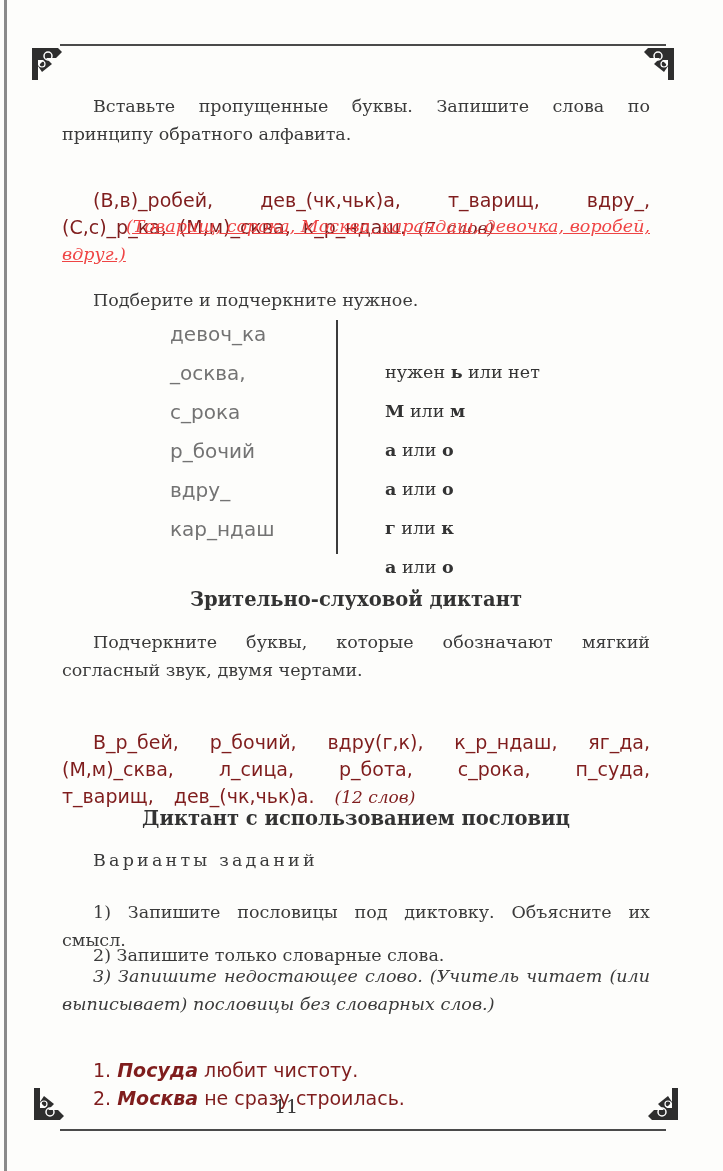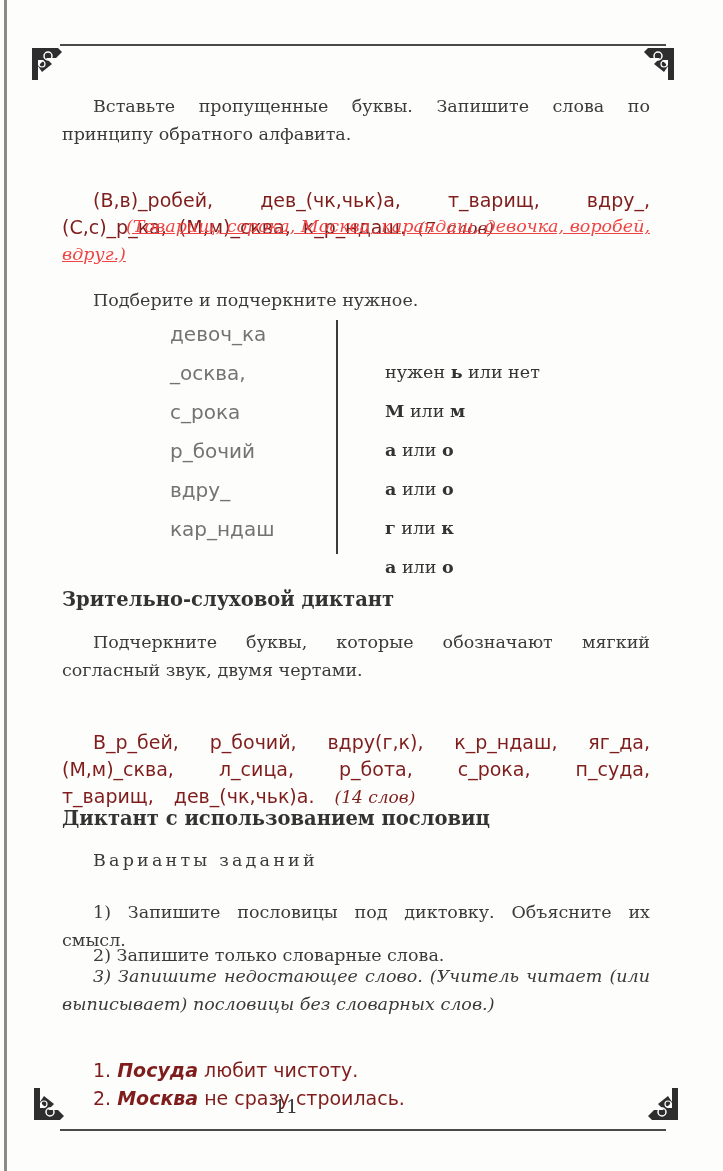--- a/index.html
+++ b/index.html
@@ -11,21 +11,21 @@
   .rule { position: absolute; height: 2px; background: #4a4a4a; }
   .orn { position: absolute; width: 36px; height: 40px; }
   .serif { font-family: "DejaVu Serif", "Liberation Serif", serif; }
   .sans { font-family: "DejaVu Sans", "Liberation Sans", sans-serif; }
   .para { position: absolute; left: 62px; width: 588px; font-size: 17.5px; line-height: 28px; }
   .indent { text-indent: 31px; }
   .justify { text-align: justify; text-align-last: left; }
   .ex { font-size: 19px; line-height: 27px; color: #7f1d1d; margin-top: 36px; }
   .exw { word-spacing: 6px; }
   .it { font-style: italic; text-align: right; }
-  .heading { position: absolute; left: 62px; width: 588px; text-align: left; font-weight: bold; font-size: 19.5px; color: #333; }
+  .heading { position: absolute; left: 62px; width: 588px; text-align: center; font-weight: bold; font-size: 19.5px; color: #333; }
   .tbl { position: absolute; left: 170px; top: 322px; }
   .tbl .row { position: absolute; left: 0; height: 39px; white-space: nowrap; }
   .tbl .w { position: absolute; left: 0; font-size: 20px; color: #737373; }
   .tbl .c { position: absolute; left: 215px; font-size: 17.5px; font-family: "DejaVu Serif", "Liberation Serif", serif; color: #333; top: 4px; margin-top: 36px; }
   .vline { position: absolute; left: 336px; top: 320px; width: 2px; height: 234px; background: #3c3c3c; }
   .spaced { letter-spacing: 3.2px; }
   .page-num { position: absolute; top: 1095px; left: 0; width: 572px; text-align: center; font-size: 19px; }
 </style>
 </head>
 <body>
@@ -79,21 +79,21 @@
   <div class="row" style="top:195px;">
     <span class="w">кар_ндаш</span>
     <span class="c"><b>а</b><span> или </span><b>о</b></span>
   </div>
 </div>
 
 <div class="heading serif" style="top:588px;">Зрительно-слуховой диктант</div>
 <div class="para serif indent justify" style="top:628px;">Подчеркните буквы, которые обозначают мягкий согласный звук, двумя чертами.</div>
 <div class="para sans ex indent justify" style="top:693px; word-spacing:14px;">
   <span>В_р_бей, р_бочий, вдру(г,к), к_р_ндаш, яг_да, (М,м)_сква, л_сица, р_бота, с_рока, п_суда, т_варищ, дев_(чк,чьк)а.</span>
-  <span class="serif it" style="font-size:17px; word-spacing:0;">(14 слов)</span>
+  <span class="serif it" style="font-size:17px; word-spacing:0;">(12 слов)</span>
 </div>
 
 <div class="heading serif" style="top:807px;">Диктант с использованием пословиц</div>
 <div class="para serif indent spaced" style="top:846px;">Варианты заданий</div>
 <div class="para serif indent justify" style="top:898px;">1) Запишите пословицы под диктовку. Объясните их смысл.</div>
 <div class="para serif indent justify" style="top:934px;margin-top:7px;">2) Запишите только словарные слова.</div>
 <div class="para serif indent justify" style="top:962px;font-style:italic;">3) Запишите недостающее слово. (Учитель читает (или выписывает) пословицы без словарных слов.)</div>
 <div class="para sans ex indent" style="top:1021px;">
   <span>1.</span> <b class="it">Посуда</b><span> любит чистоту.</span>
 </div>

